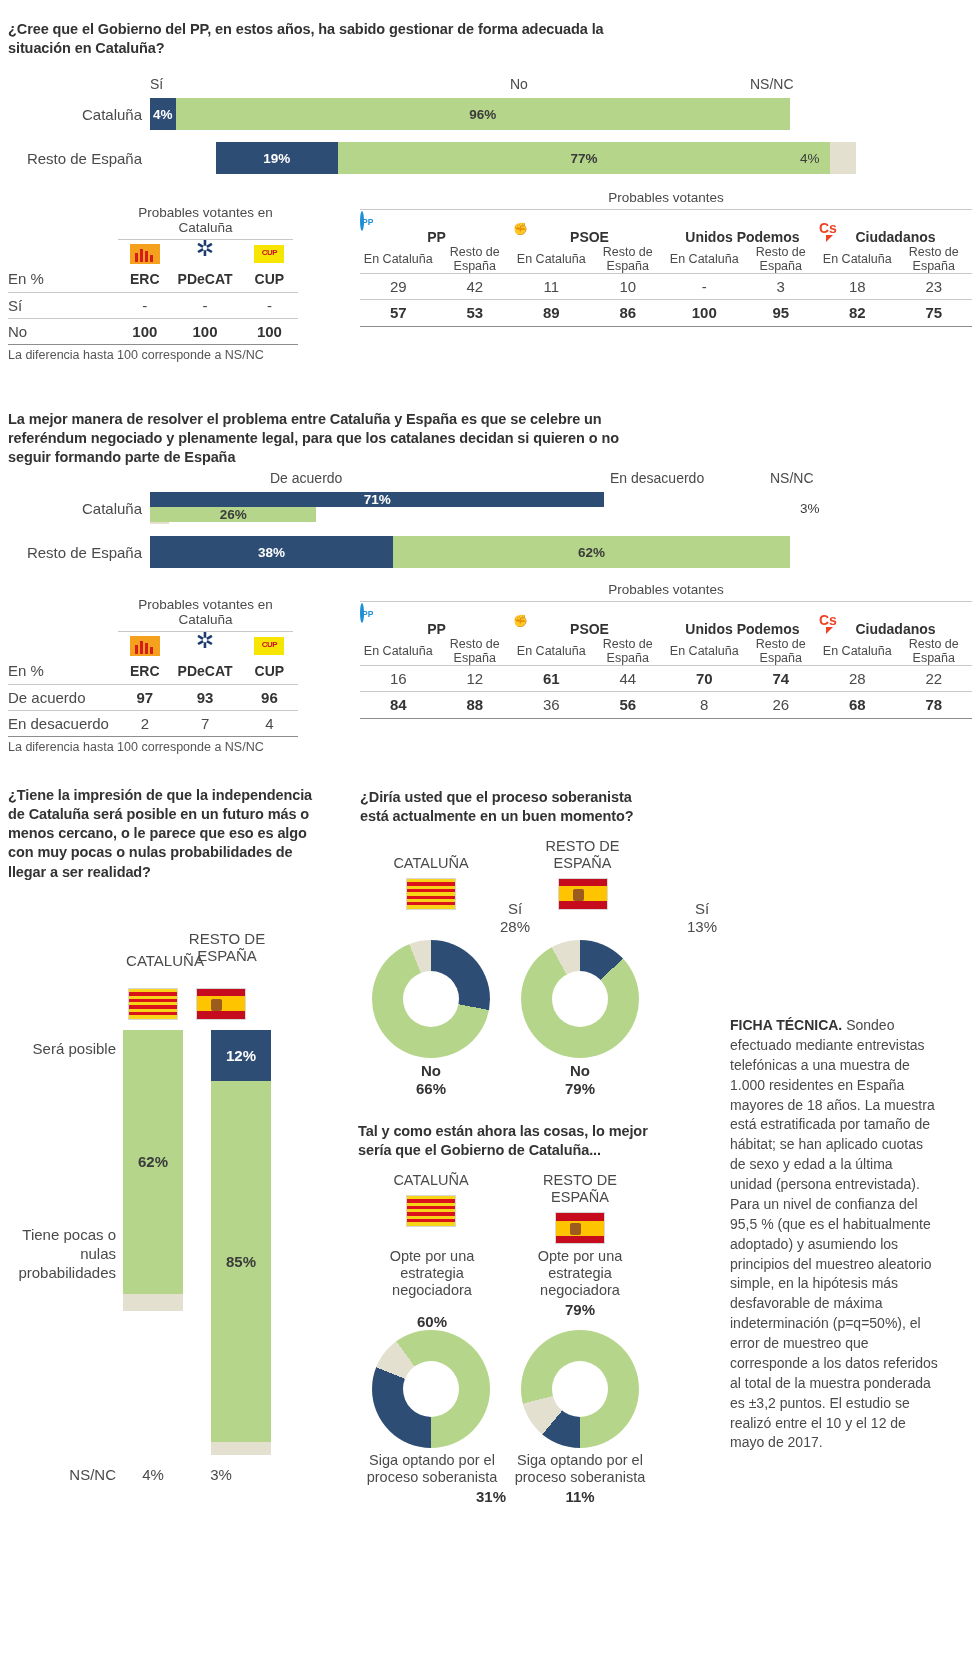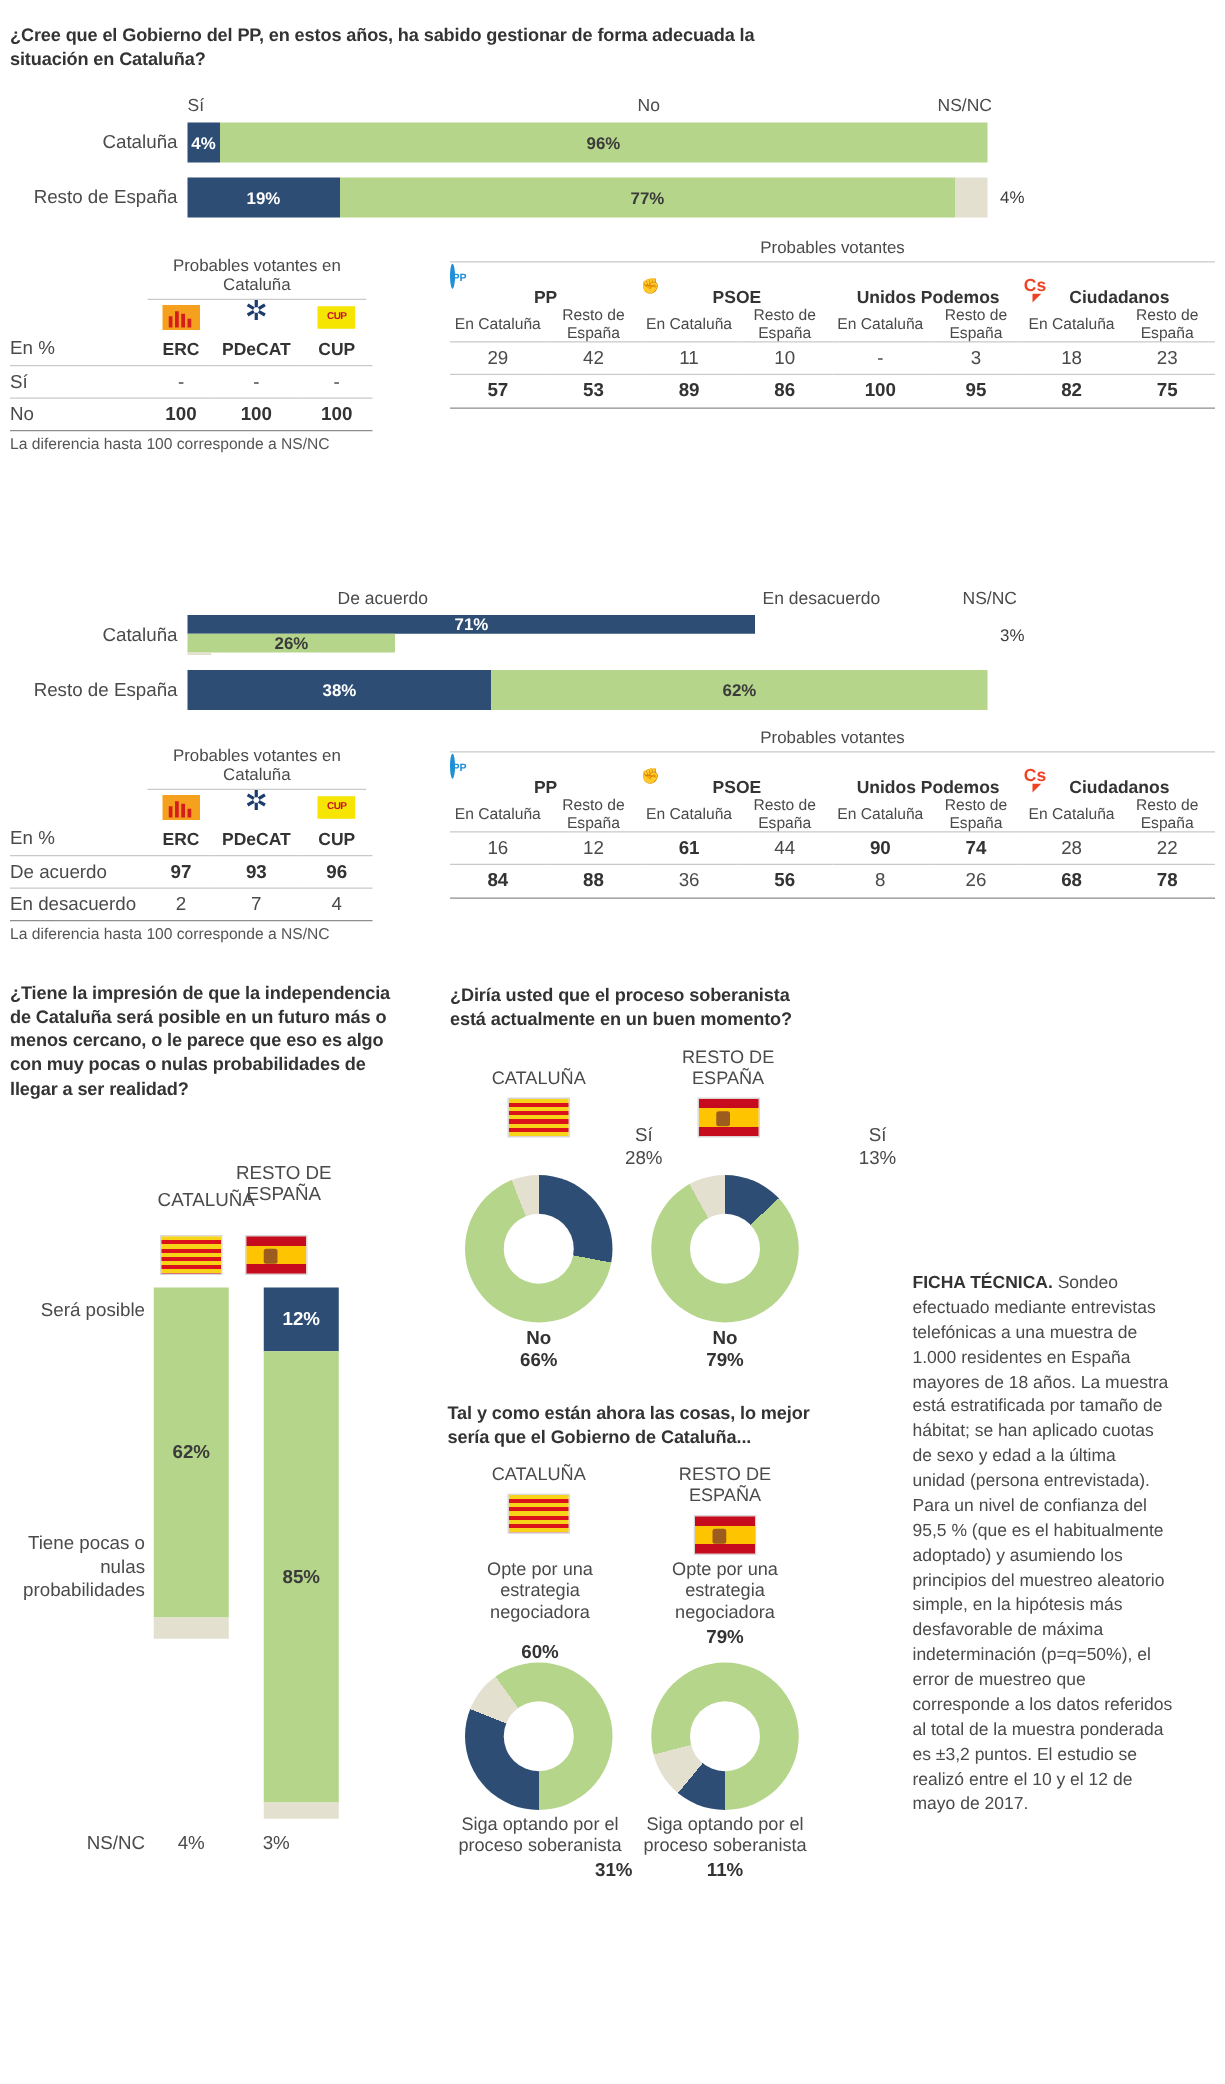--- a/index.html
+++ b/index.html
@@ -149,21 +149,21 @@
     <div class="hbar-row">
       <span class="rlabel">Cataluña</span>
       <div class="hbar-track" style="width:640px;">
         <div class="seg blue" style="width:25.6px;">4%</div>
         <div class="seg green" style="width:614.4px;">96%</div>
       </div>
     </div>
 
     <div class="hbar-row">
       <span class="rlabel">Resto de España</span>
-      <div class="hbar-track" style="width:772px;">
+      <div class="hbar-track" style="width:772px;justify-content:center;">
         <div class="seg blue" style="width:121.6px;">19%</div>
         <div class="seg green" style="width:492.8px;">77%</div>
         <div class="seg beige" style="width:25.6px;"></div>
       </div>
       <span class="seg-outside" style="left:650px;">4%</span>
     </div>
   </div>
 
   <div style="position:absolute; left:8px; top:205px; width:290px;">
     <div class="tbl-head-group" style="margin-left:110px; width:175px;">Probables votantes en Cataluña</div>
@@ -251,20 +251,23 @@
         <td class="cell b rule">100</td>
         <td class="cell b rule">95</td>
         <td class="cell b rule">82</td>
         <td class="cell b rule">75</td>
       </tr>
     </tbody>
       </table>
     <div style="border-top:1px solid #8d8d8d;"></div>
   </div>
 
+  <div style="position:absolute; left:8px; top:410px; width:650px;">
+    <div class="q-title">La mejor manera de resolver el problema entre Cataluña y España es que se celebre un referéndum negociado y plenamente legal, para que los catalanes decidan si quieren o no seguir formando parte de España</div>
+  </div>
 
   <div style="position:absolute; left:150px; top:470px; width:690px;">
     <span class="hdr-col" style="left:120px;">De acuerdo</span>
     <span class="hdr-col" style="left:460px;">En desacuerdo</span>
     <span class="hdr-col" style="left:620px;">NS/NC</span>
   </div>
 
   <div class="hbar-block" style="position:absolute; left:150px; top:492px; width:640px;">
     <div class="hbar-row">
       <span class="rlabel">Cataluña</span>
@@ -351,21 +354,21 @@
         <td class="subhead">En Cataluña</td>
         <td class="subhead">Resto de España</td>
         <td class="subhead">En Cataluña</td>
         <td class="subhead">Resto de España</td>
       </tr>
       <tr>
         <td class="cell rule">16</td>
         <td class="cell rule">12</td>
         <td class="cell b rule">61</td>
         <td class="cell rule">44</td>
-        <td class="cell b rule">90</td>
+        <td class="cell b rule">70</td>
         <td class="cell b rule">74</td>
         <td class="cell rule">28</td>
         <td class="cell rule">22</td>
       </tr>
       <tr>
         <td class="cell b rule">84</td>
         <td class="cell b rule">88</td>
         <td class="cell rule">36</td>
         <td class="cell b rule">56</td>
         <td class="cell rule">8</td>

